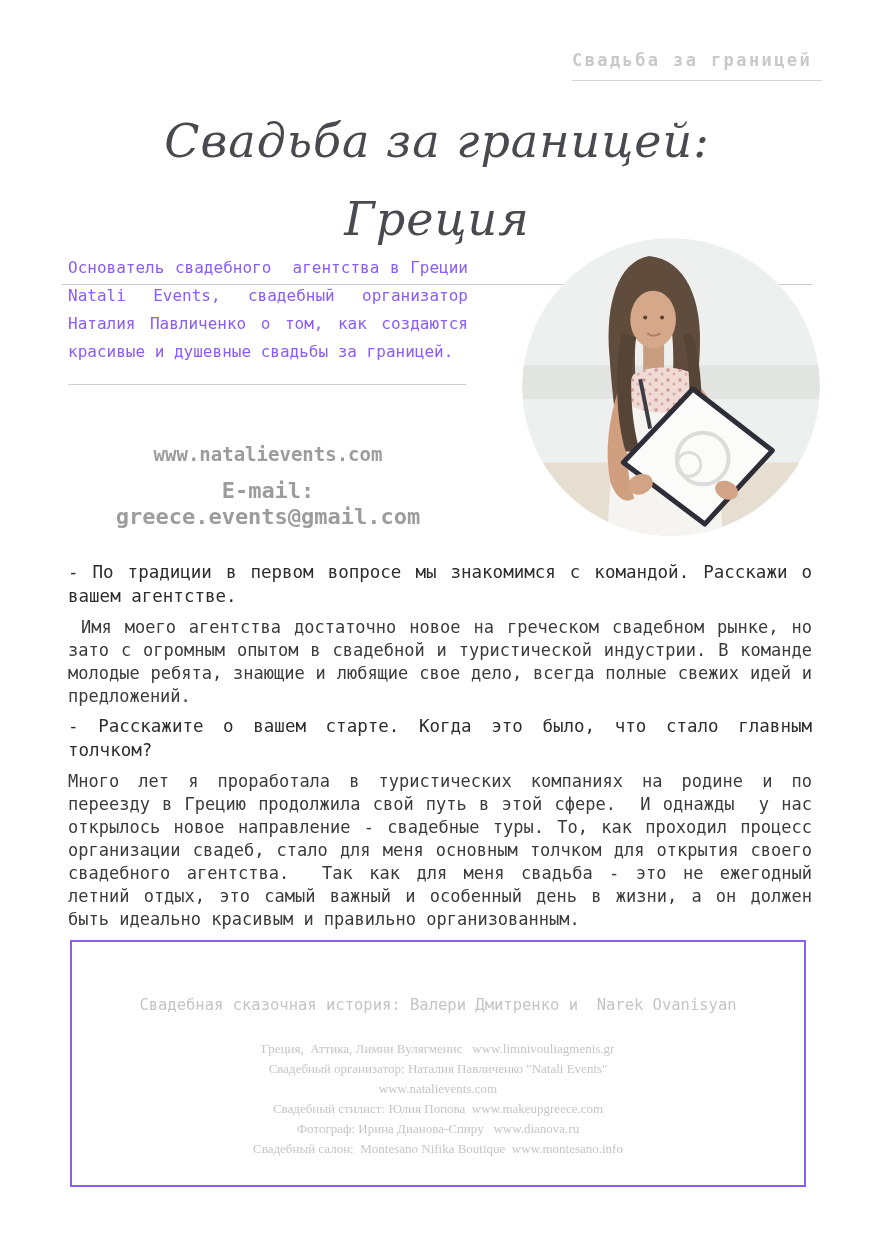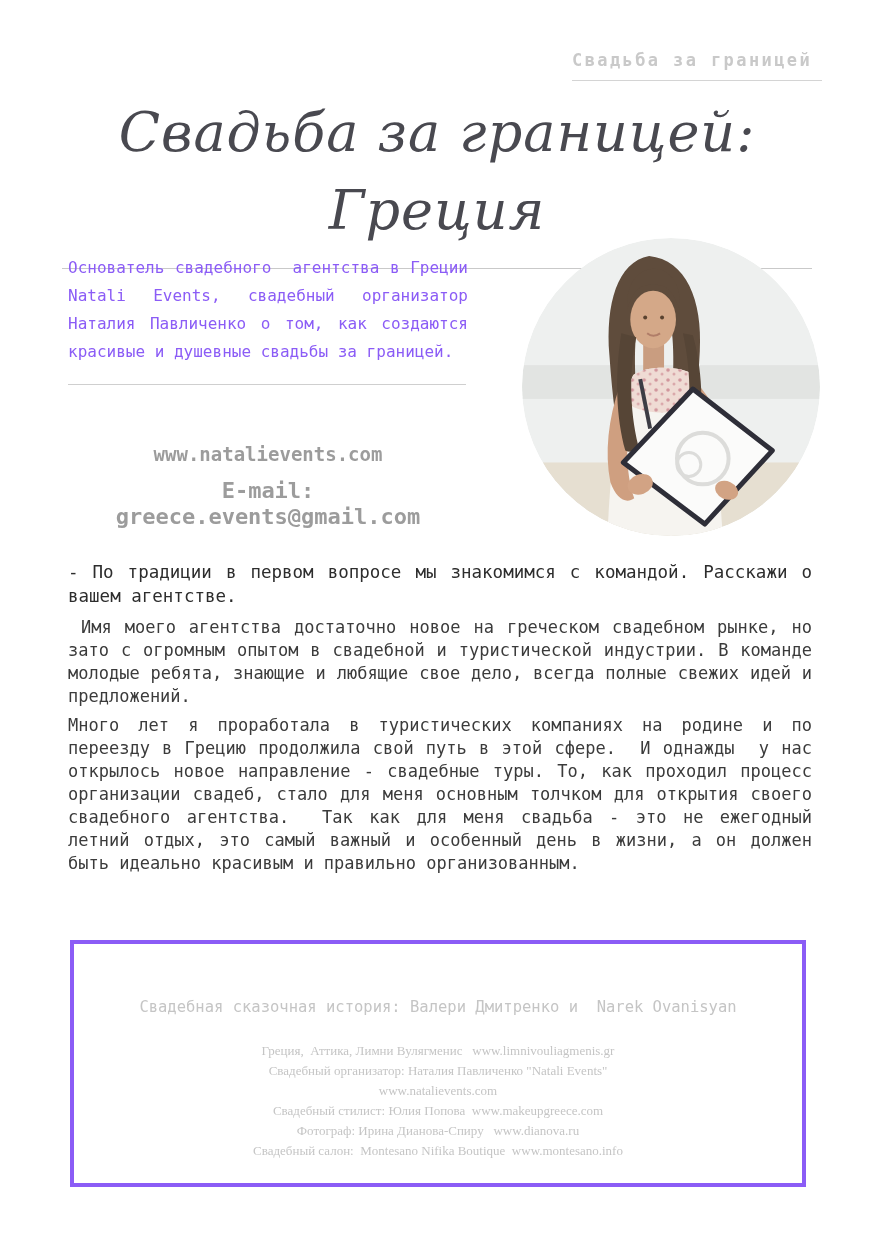--- a/index.html
+++ b/index.html
@@ -7,40 +7,40 @@
     position:relative;width:874px;height:1240px;background:#ffffff;overflow:hidden;
     font-family:"DejaVu Sans Mono","Liberation Mono",monospace;
   }
   
   .masthead{position:absolute;top:50px;left:572px;width:250px;padding-bottom:10px;border-bottom:1px solid #d4d4d4;}
   .masthead-label{font-size:17px;font-weight:bold;letter-spacing:2.4px;color:#c9c9c9;white-space:nowrap;}
   
   .title-block{position:absolute;top:94px;left:62px;width:750px;text-align:center;padding-bottom:18px;border-bottom:1px solid #c9c9c9;}
   .title-text{
     font-family:"DejaVu Serif","Liberation Serif",serif;font-style:italic;font-weight:normal;
-    font-size:54px;line-height:78px;color:#494950;letter-spacing:1px;margin:0;
+    font-size:46px;line-height:78px;color:#494950;letter-spacing:1px;margin:8px;
   }
   
   .intro{position:absolute;top:238px;left:68px;width:400px;font-size:16px;line-height:28px;color:#8b5cf6;text-align:justify;white-space:pre-wrap;}
   .intro-divider{position:absolute;top:384px;left:68px;width:398px;border-top:1px solid #cfcfcf;}
   
   .contact{position:absolute;top:442px;left:68px;width:400px;text-align:center;font-weight:bold;color:#9c9c9c;}
   .contact-website{font-size:19px;line-height:24px;margin-bottom:12px;}
   .contact-line{font-size:22px;line-height:26px;}
   
   .photo{position:absolute;top:238px;left:522px;width:298px;height:298px;border-radius:50%;overflow:hidden;}
   .photo svg{display:block;width:100%;height:100%;}
   
   .qa{position:absolute;top:560px;left:68px;width:744px;}
   .qa .question{font-size:17.5px;font-weight:normal;line-height:24px;color:#2d2d2d;text-align:justify;white-space:pre-wrap;margin:0 0 8px 0;}
   .qa .answer{font-size:17px;line-height:23px;color:#3b3b3b;text-align:justify;white-space:pre-wrap;margin:0 0 6px 0;}
   
   .credits-box{
     position:absolute;top:940px;left:70px;width:736px;height:247px;box-sizing:border-box;
-    border:4px solid #8b5cf6;text-align:center;color:#c5c5c5;padding-top:53px;
+    border:2px solid #8b5cf6;text-align:center;color:#c5c5c5;padding-top:53px;
   }
   .credit-headline{font-size:15.5px;line-height:20px;margin-bottom:24px;white-space:pre-wrap;}
   .credit-line{font-size:13px;line-height:20px;white-space:pre-wrap;font-family:Liberation Serif, serif;}
 </style>
 </head>
 <body>
 
 <div class="page">
 
   <div class="masthead">
@@ -100,20 +100,21 @@
 
         <ellipse cx="119" cy="248" rx="13" ry="10" fill="#d2a384" transform="rotate(-20 119 248)"></ellipse>
         <ellipse cx="206" cy="254" rx="12" ry="9" fill="#d2a384" transform="rotate(25 206 254)"></ellipse>
       </g>
     </svg>
   </div>
 
   <div class="qa">
     <p class="question">- По традиции в первом вопросе мы знакомимся с командой. Расскажи о вашем агентстве.</p>
     <p class="answer"> Имя моего агентства достаточно новое на греческом свадебном рынке, но зато с огромным опытом в свадебной и туристической индустрии. В команде молодые ребята, знающие и любящие свое дело, всегда полные свежих идей и предложений.</p>
+    <p class="question">- Расскажите о вашем старте. Когда это было, что стало главным толчком?</p>
     <p class="answer">Много лет я проработала в туристических компаниях на родине и по переезду в Грецию продолжила свой путь в этой сфере.  И однажды  у нас открылось новое направление - свадебные туры. То, как проходил процесс организации свадеб, стало для меня основным толчком для открытия своего свадебного агентства.  Так как для меня свадьба - это не ежегодный летний отдых, это самый важный и особенный день в жизни, а он должен быть идеально красивым и правильно организованным.</p>
   </div>
 
   <div class="credits-box">
     <div class="credit-headline">Свадебная сказочная история: Валери Дмитренко и  Narek Ovanisyan</div>
     <div class="credit-line">Греция,  Аттика, Лимни Вулягменис   www.limnivouliagmenis.gr</div>
     <div class="credit-line">Свадебный организатор: Наталия Павличенко "Natali Events"</div>
     <div class="credit-line">www.natalievents.com</div>
     <div class="credit-line">Свадебный стилист: Юлия Попова  www.makeupgreece.com</div>
     <div class="credit-line">Фотограф: Ирина Дианова-Спиру   www.dianova.ru</div>

